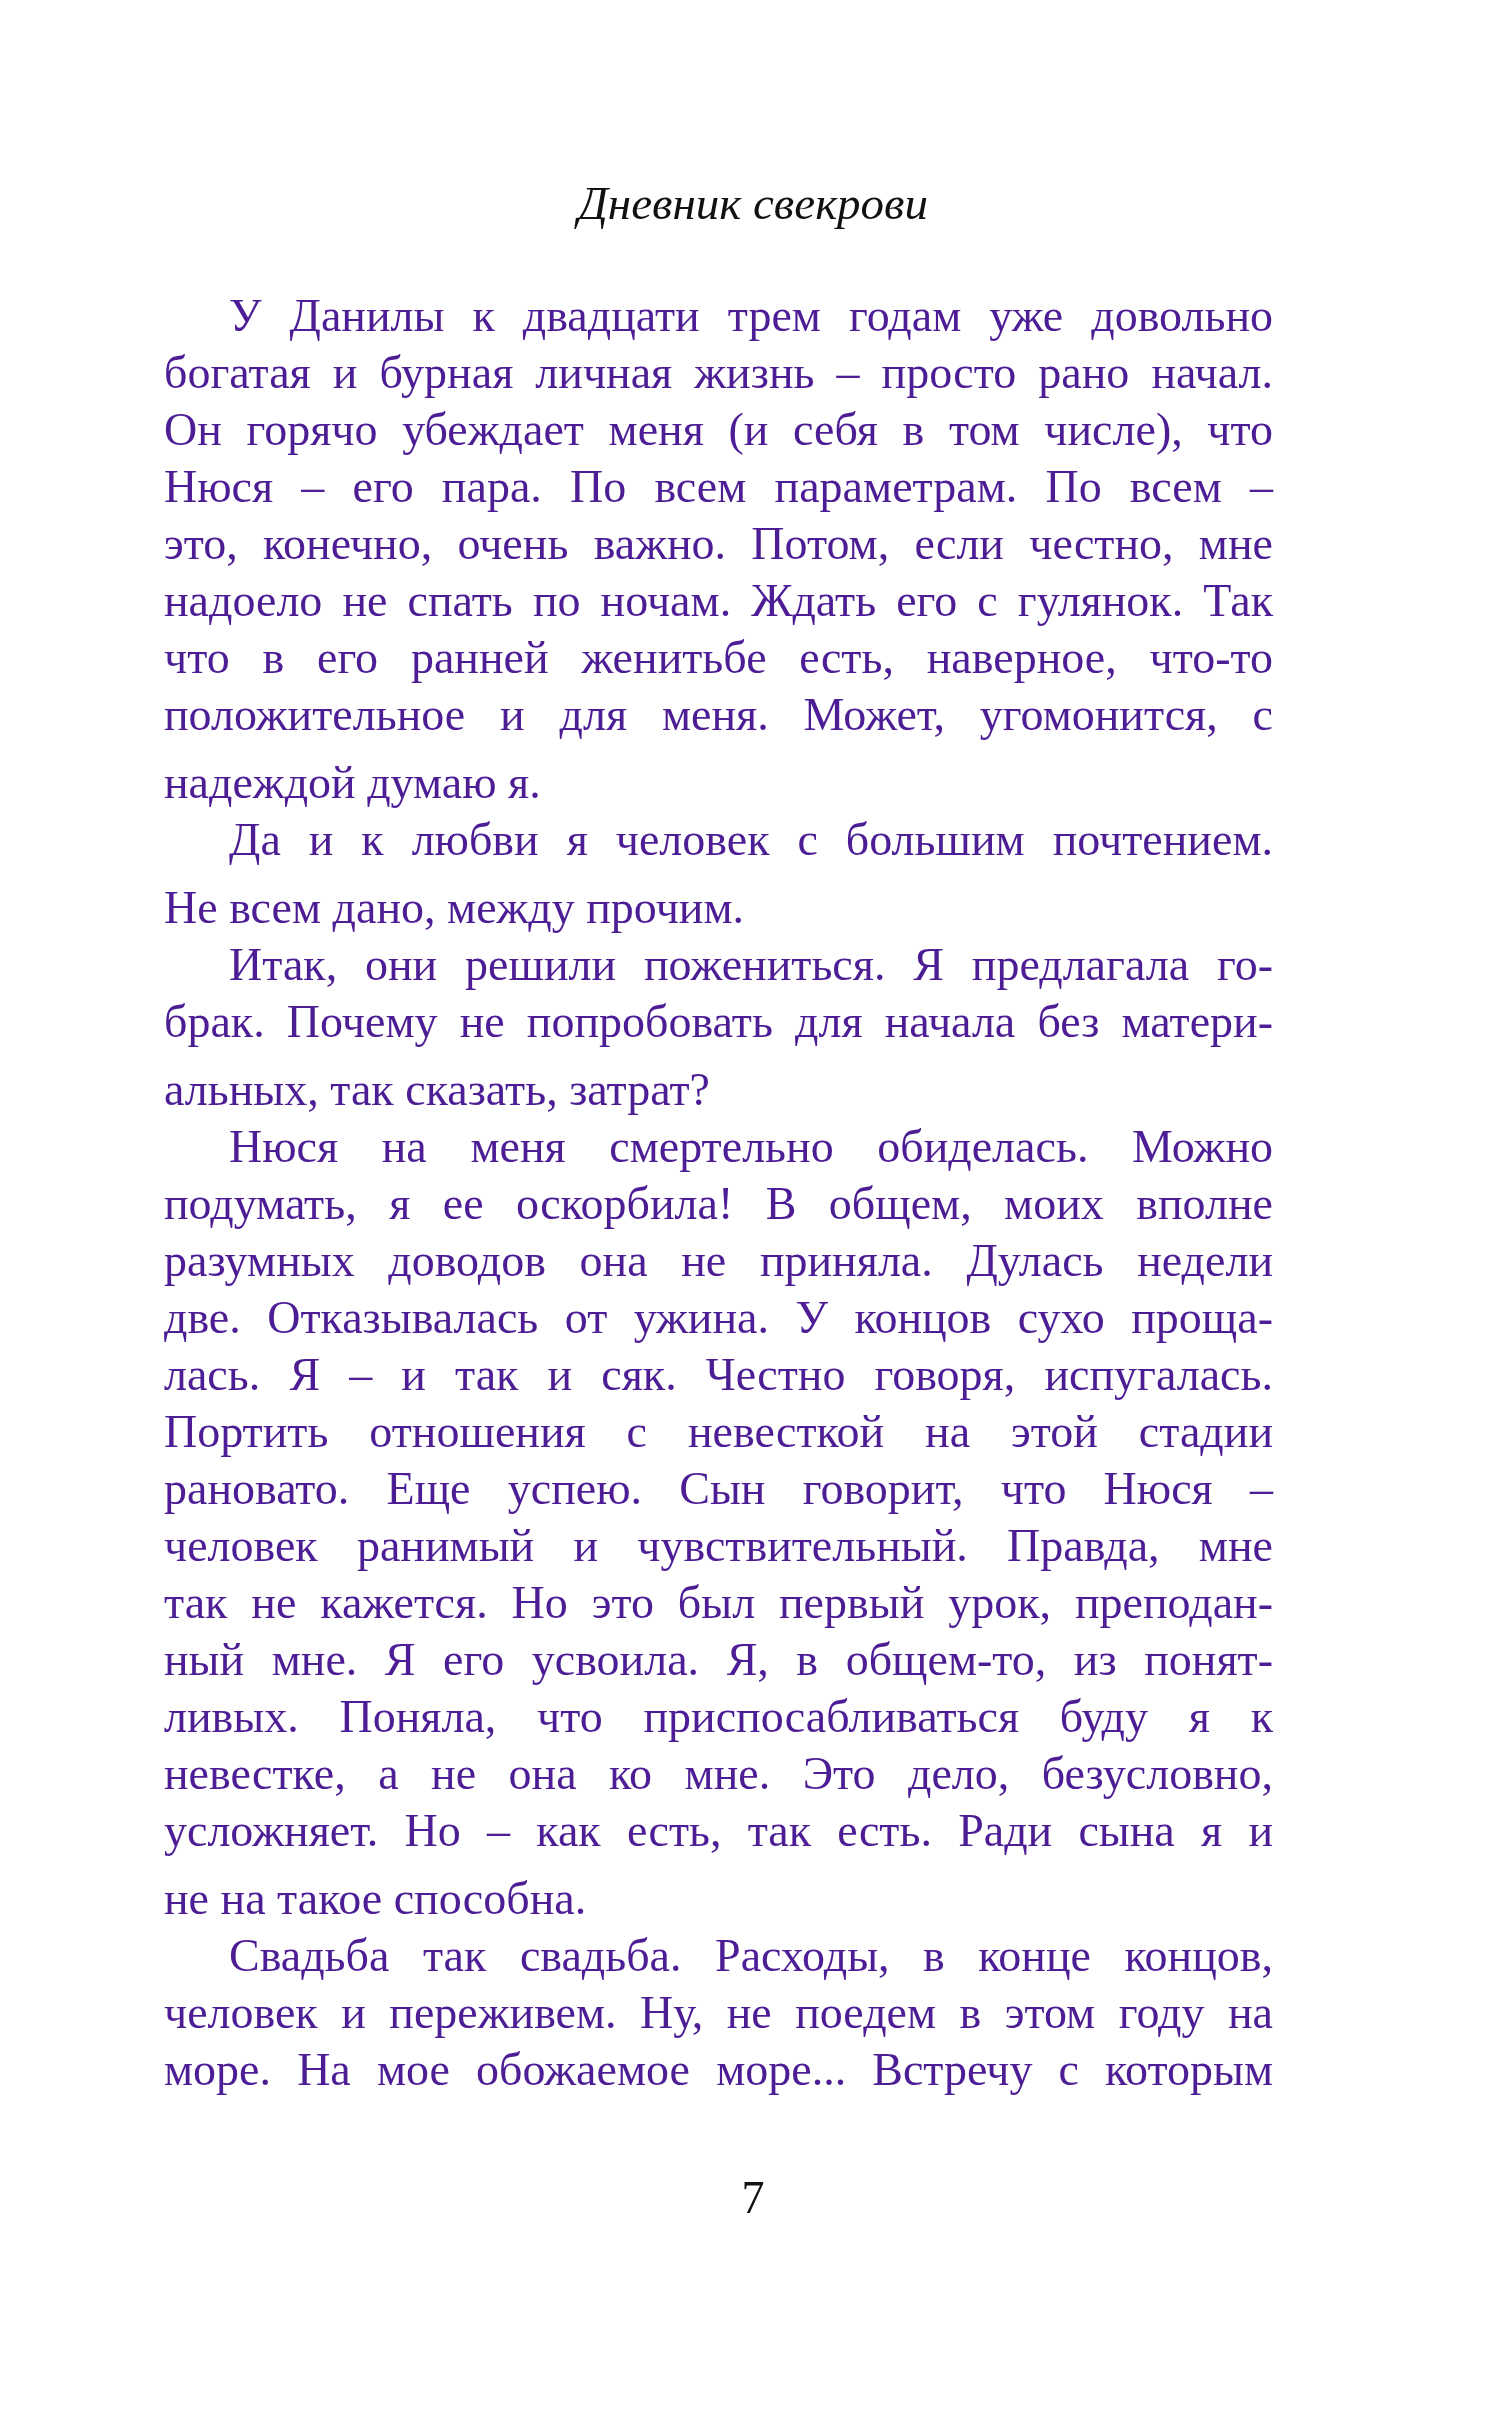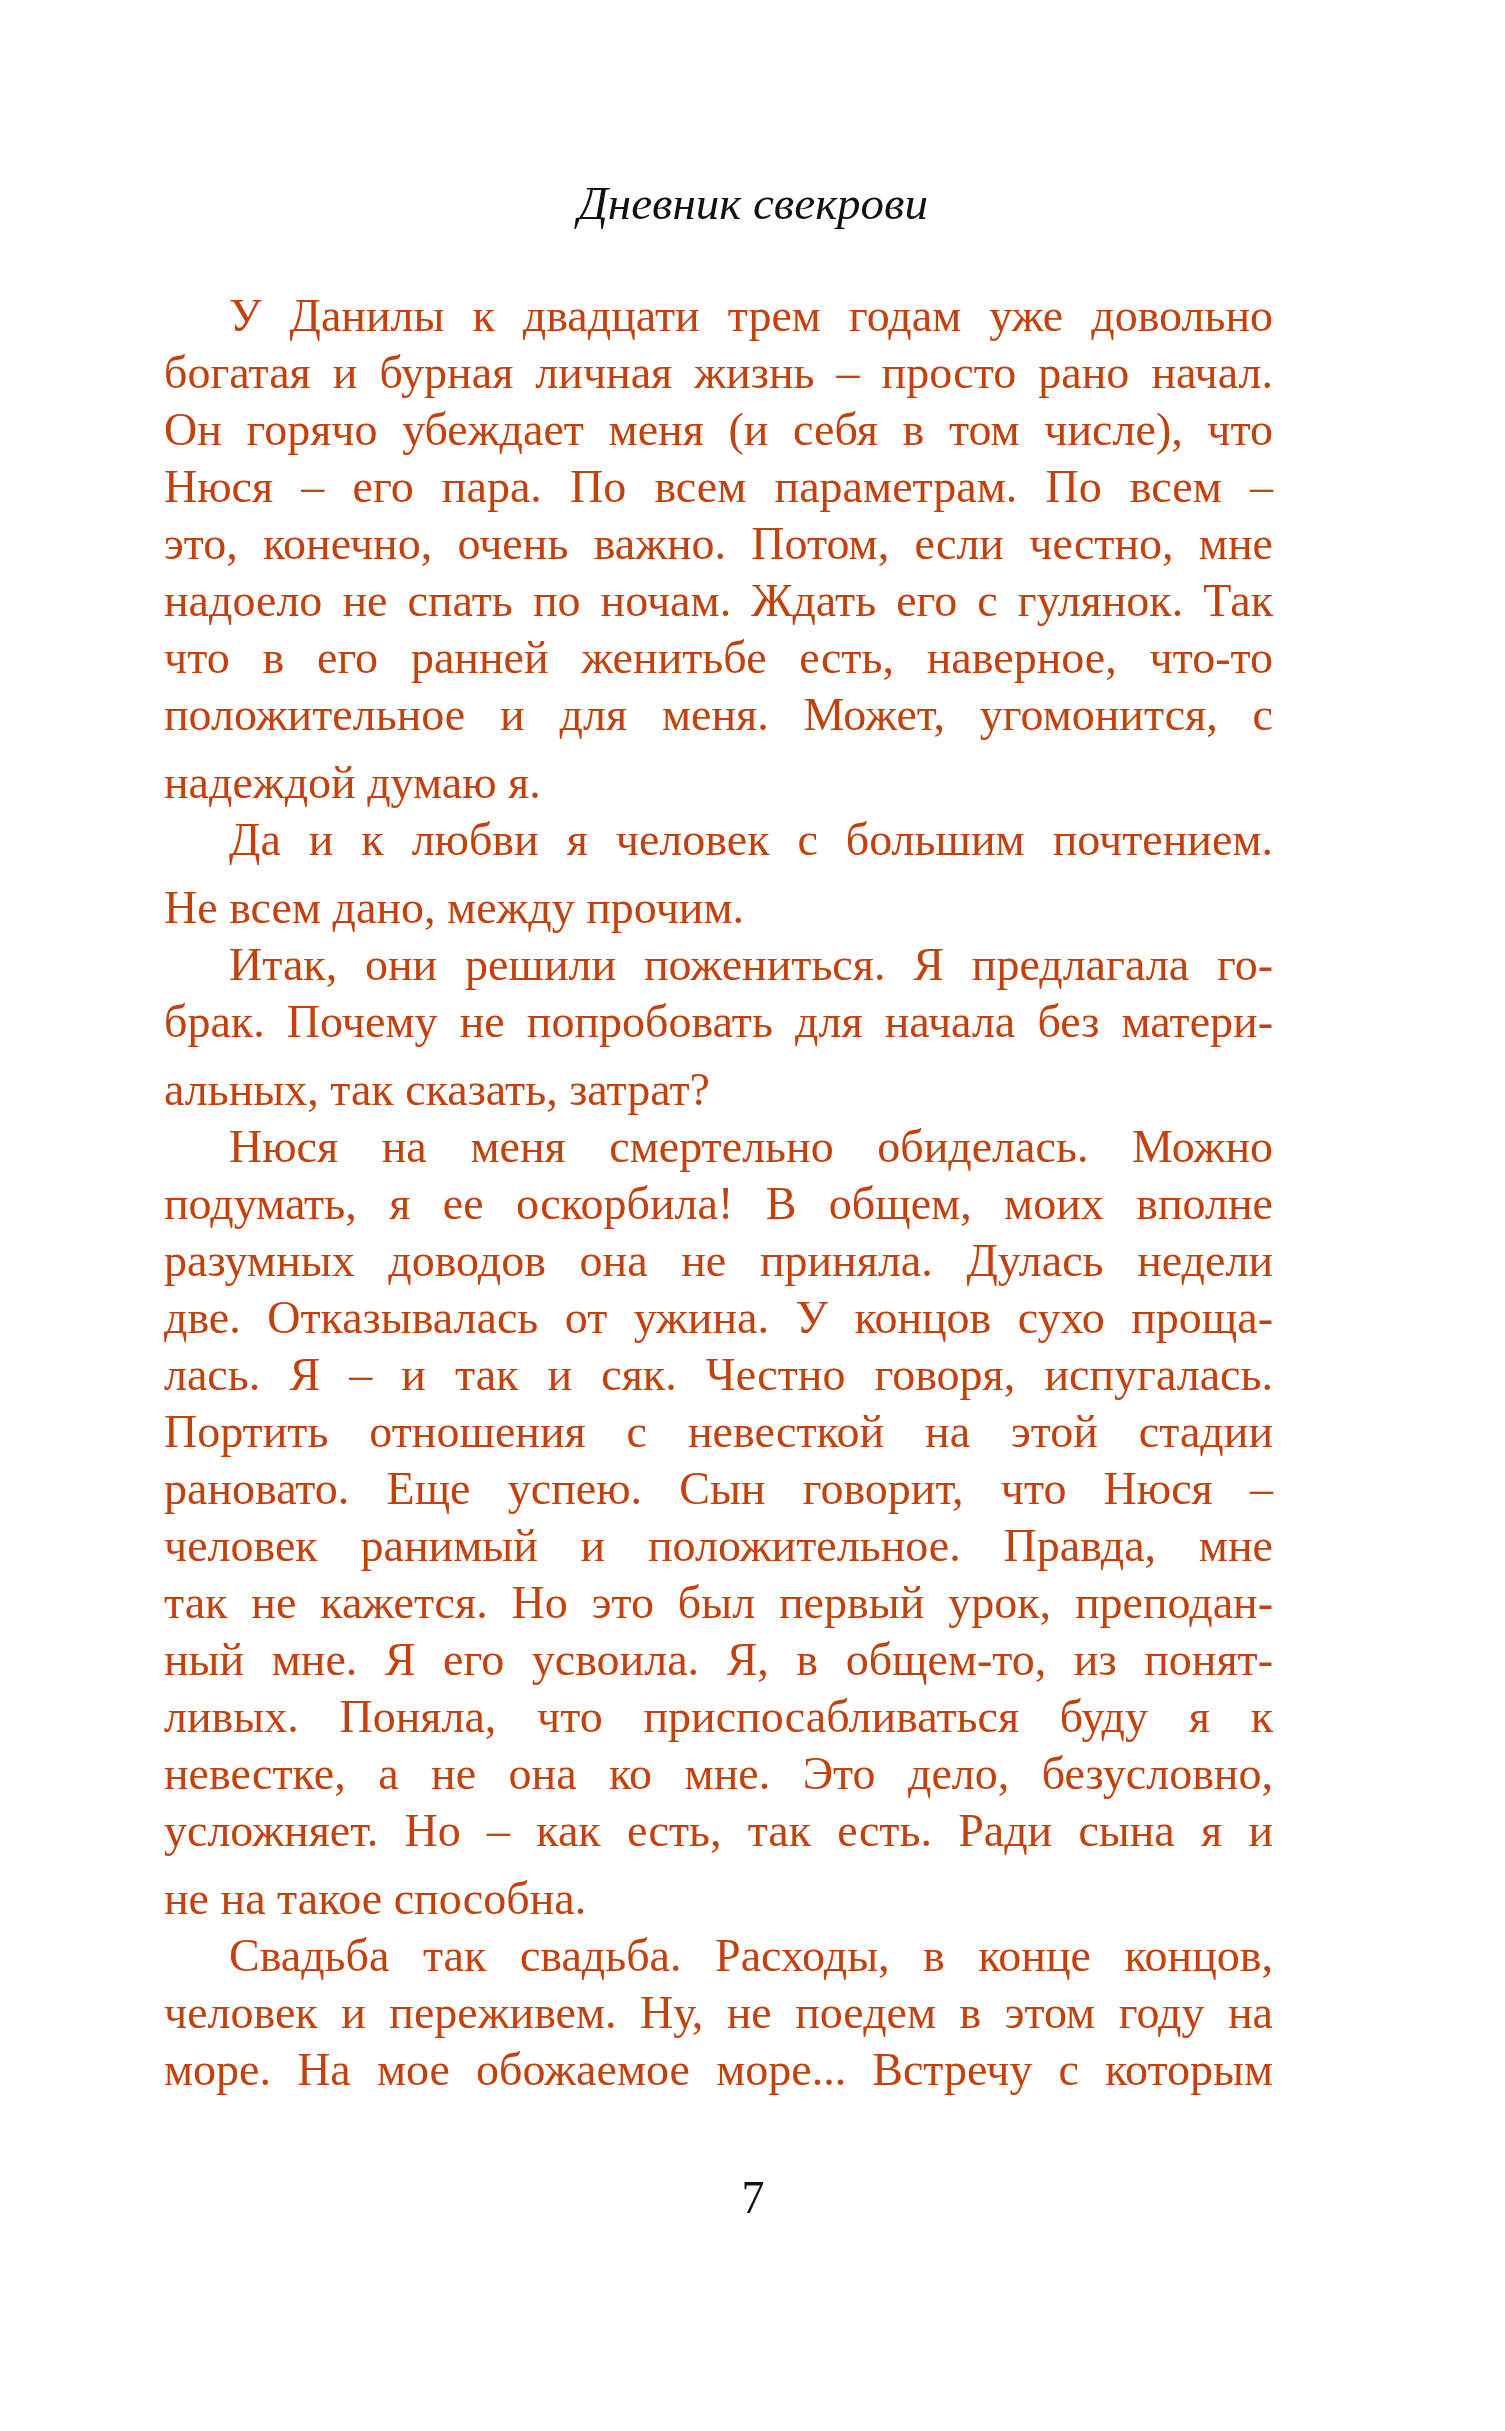--- a/index.html
+++ b/index.html
@@ -6,21 +6,21 @@
   body { width:1506px; height:2432px; position:relative; overflow:hidden; }
   .page { position:absolute; left:0; top:0; width:1506px; height:2432px; background:#fff; color:#111; }
   .title {
     position:absolute; left:0; width:1506px; top:174px; text-align:center;
     font-family:"Liberation Serif", "DejaVu Serif", serif; font-style:italic;
     font-size:47px; line-height:59px; color:#111;
   }
   .body {
     position:absolute; left:164px; width:1109px; top:287px;
     font-family:"Liberation Serif", "DejaVu Serif", serif;
-    font-size:46px; line-height:57px; color:#c2410c;
+    font-size:46px; line-height:57px; color:#4c1d95;
   }
   .line { display:block; height:57px; white-space:nowrap; text-align:justify; text-align-last:justify; }
   .line.last { text-align-last:left;margin-top:11px; }
   .line.indent { padding-left:65px; }
   .pnum {
     position:absolute; left:0; width:1506px; top:2169px; text-align:center;
     font-family:"Liberation Serif", "DejaVu Serif", serif; font-size:46px; line-height:57px; color:#111;
   }
 </style>
 </head>
@@ -44,21 +44,21 @@
       <span class="line indent">Итак, они решили пожениться. Я предлагала го-</span>
       <span class="line">брак. Почему не попробовать для начала без матери-</span>
       <span class="line last">альных, так сказать, затрат?</span>
       <span class="line indent">Нюся на меня смертельно обиделась. Можно</span>
       <span class="line">подумать, я ее оскорбила! В общем, моих вполне</span>
       <span class="line">разумных доводов она не приняла. Дулась недели</span>
       <span class="line">две. Отказывалась от ужина. У концов сухо проща-</span>
       <span class="line">лась. Я – и так и сяк. Честно говоря, испугалась.</span>
       <span class="line">Портить отношения с невесткой на этой стадии</span>
       <span class="line">рановато. Еще успею. Сын говорит, что Нюся –</span>
-      <span class="line">человек ранимый и положительное. Правда, мне</span>
+      <span class="line">человек ранимый и чувствительный. Правда, мне</span>
       <span class="line">так не кажется. Но это был первый урок, преподан-</span>
       <span class="line">ный мне. Я его усвоила. Я, в общем-то, из понят-</span>
       <span class="line">ливых. Поняла, что приспосабливаться буду я к</span>
       <span class="line">невестке, а не она ко мне. Это дело, безусловно,</span>
       <span class="line">усложняет. Но – как есть, так есть. Ради сына я и</span>
       <span class="line last">не на такое способна.</span>
       <span class="line indent">Свадьба так свадьба. Расходы, в конце концов,</span>
       <span class="line">человек и переживем. Ну, не поедем в этом году на</span>
       <span class="line">море. На мое обожаемое море... Встречу с которым</span>
     </div>

